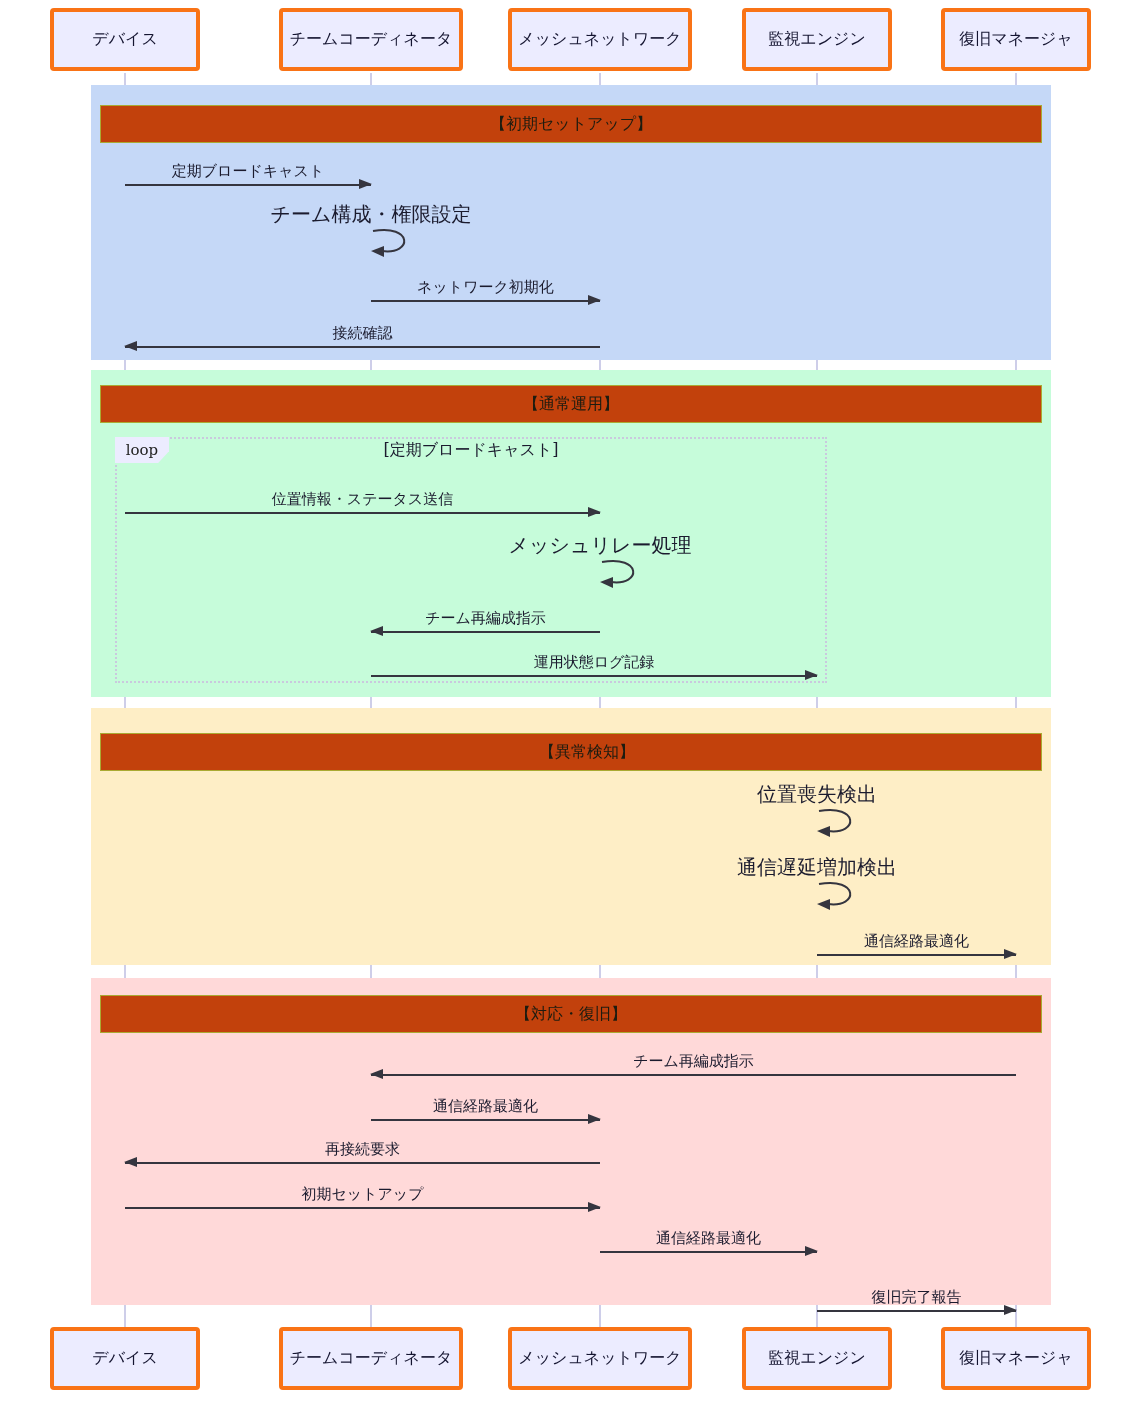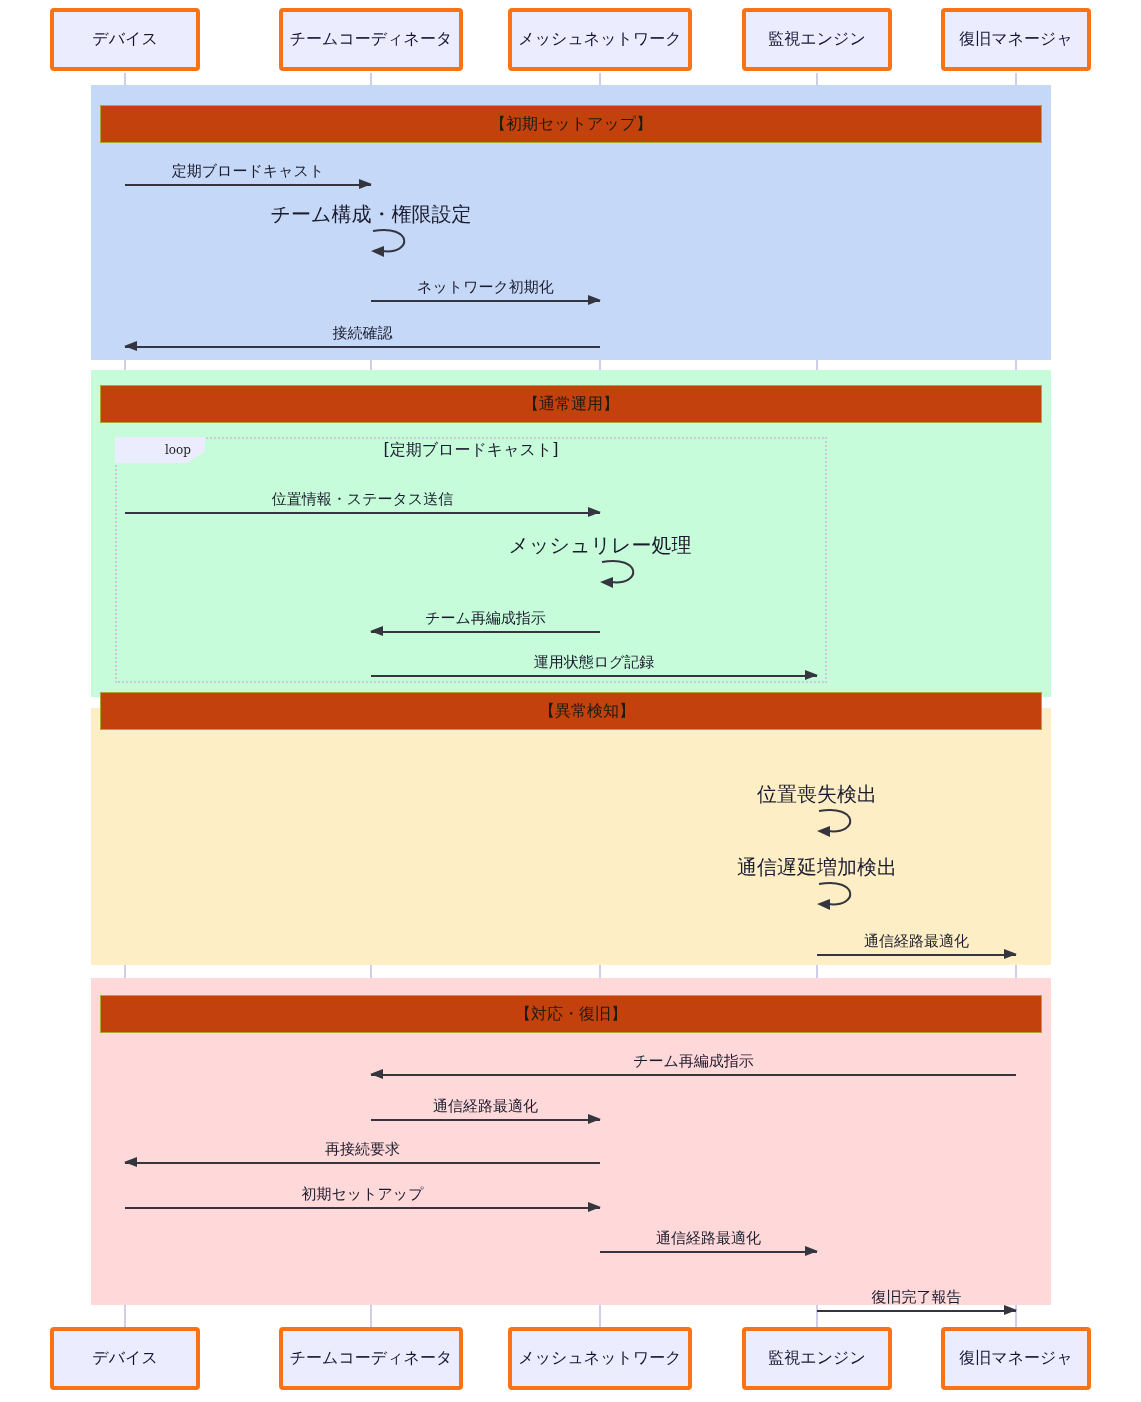--- a/index.html
+++ b/index.html
@@ -42,21 +42,21 @@
   
   .selfmsg{position:absolute;width:300px;font-family:"DejaVu Serif",serif;font-size:20px;color:#1b1b2e;}
   .selfmsg .lbl{display:block;text-align:center;white-space:nowrap;line-height:19px;}
   .selfmsg svg{display:block;margin:2px 0 0 150px;}
   
   .loopframe{position:absolute;left:115px;top:437px;width:712px;height:246px;border:2px dotted #c9c9dd;box-sizing:border-box;}
   .looptag{
     position:absolute;left:115px;top:437px;width:54px;height:26px;background:#ececff;
     clip-path:polygon(0 0,100% 0,100% 55%,80% 100%,0 100%);
     display:flex;align-items:center;justify-content:center;
-    font-family:"DejaVu Serif",serif;font-size:12px;color:#222;padding-left:36px;
+    font-family:"DejaVu Serif",serif;font-size:15px;color:#222;
   }
   .loopcond{
     position:absolute;left:115px;top:440px;width:712px;text-align:center;
     font-family:"DejaVu Serif",serif;font-size:16px;color:#1b1b2e;white-space:nowrap;
   }
 </style>
 </head>
 <body>
 
 <div id="stage">
@@ -87,21 +87,21 @@
   <div class="actor" style="left:941px;top:8px;width:150px;">
       <span>復旧マネージャ</span>
     </div>
 
   <div class="banner" style="top:105px;">
       <span>【初期セットアップ】</span>
     </div>
   <div class="banner" style="top:385px;">
       <span>【通常運用】</span>
     </div>
-  <div class="banner" style="top:692px;padding-left:32px;">
+  <div class="banner" style="top:733px;padding-left:32px;">
       <span>【異常検知】</span>
     </div>
   <div class="banner" style="top:995px;">
       <span>【対応・復旧】</span>
     </div>
 
   <div class="loopframe"></div>
   <div class="looptag">
       <span>loop</span>
     </div>

